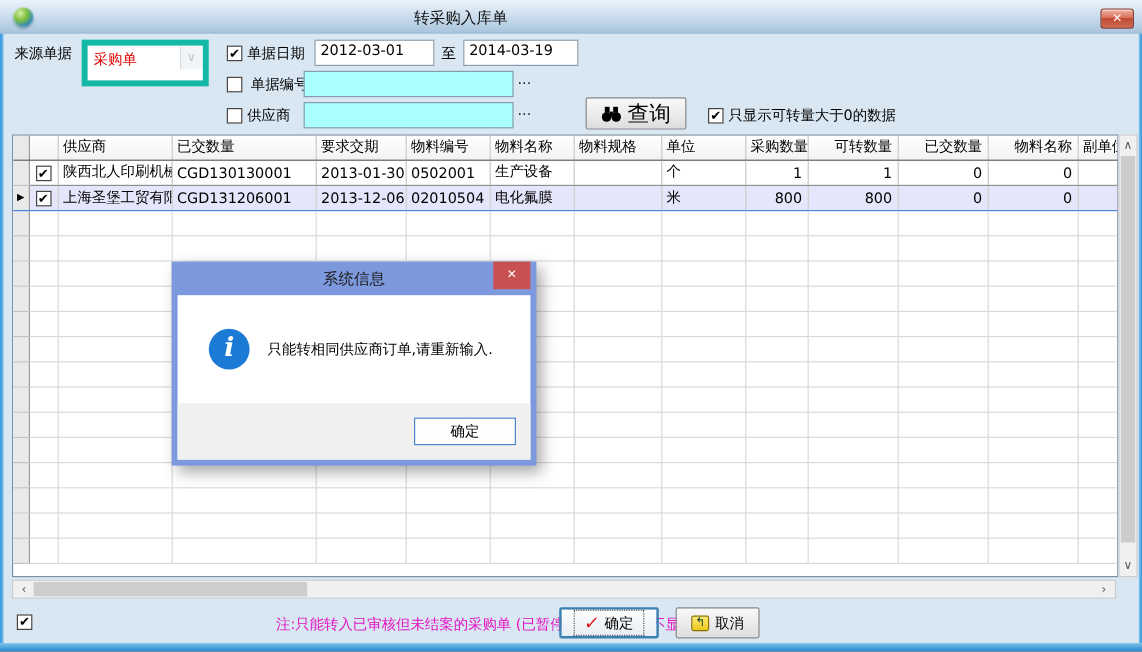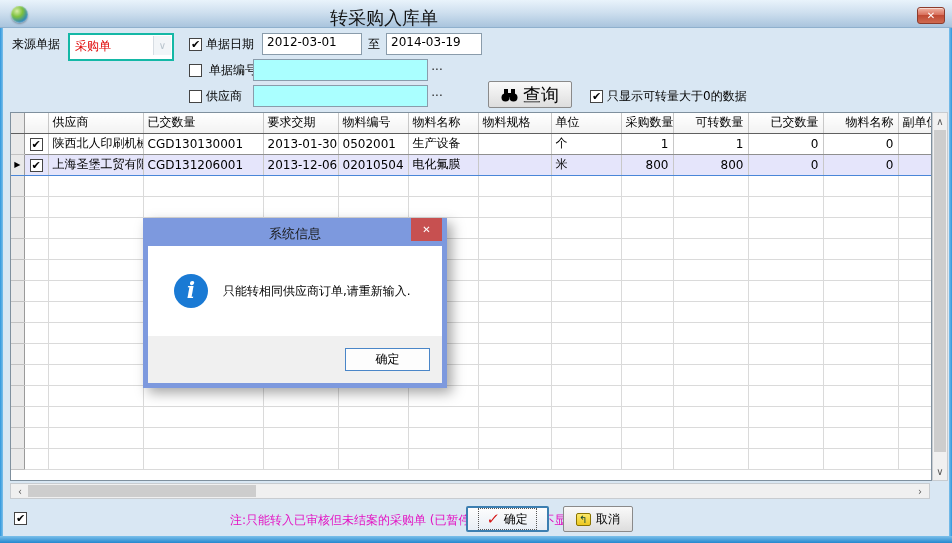--- a/index.html
+++ b/index.html
@@ -10,34 +10,34 @@
   
   .titlebar { position:absolute; left:0; top:0; width:952px; height:28px;
     background:linear-gradient(180deg,#e9f3fb 0%,#cfe0ef 45%,#a9c4dd 100%);
     border-bottom:1px solid #8fb0cd; }
   .frame-left  { position:absolute; left:0;   top:28px; width:3px;  height:508px; background:linear-gradient(90deg,#2f96dd,#7cc0ea); }
   .frame-right { position:absolute; left:949px;top:28px; width:3px;  height:508px; background:linear-gradient(270deg,#2f96dd,#7cc0ea); }
   .frame-bottom{ position:absolute; left:0;   top:536px; width:952px; height:7px; background:linear-gradient(180deg,#7cc0ea,#2488cf); }
   .app-icon { position:absolute; left:11px; top:6px; width:17px; height:17px; border-radius:50%;
     background:radial-gradient(circle at 35% 30%, #d8eda6 0%, #7ec13f 35%, #2e86b8 70%, #174f7c 100%);
     box-shadow:inset 0 0 2px rgba(255,255,255,.8), 0 1px 2px rgba(0,0,0,.3); }
-  .win-title { position:absolute; left:0; top:6px; width:768px; text-align:center; font-size:18px; color:#111; }
+  .win-title { position:absolute; left:0; top:6px; width:768px; text-align:center; font-size:13px; color:#111; }
   .win-close { position:absolute; left:917px; top:7px; width:28px; height:17px; border:1px solid #8c3c2c; border-radius:3px;
     background:linear-gradient(180deg,#f0b5a5 0%,#d9705c 45%,#c04a34 50%,#cf6a50 100%);
     color:#fff; font-size:10px; font-weight:bold; text-align:center; line-height:15px; cursor:pointer;
     box-shadow:inset 0 1px 0 rgba(255,255,255,.5); }
 
   
   .lbl { position:absolute; height:22px; line-height:22px; white-space:nowrap; }
   .cb { position:absolute; width:13px; height:13px; background:#fff; border:1px solid #444;
     font-size:11px; line-height:11px; text-align:center; color:#000; cursor:pointer; }
   .input { position:absolute; height:22px; background:#fff; border:1px solid #8a9cab; padding:0 4px; line-height:16px; }
   .cyan { background:#aaffff; }
   .dots { position:absolute; width:14px; height:22px; line-height:14px; text-align:center; color:#222; cursor:pointer; }
-  .combo { position:absolute; left:68px; top:33px; width:106px; height:28px; background:#fff; border:2px solid #14b8a6; }
+  .combo { position:absolute; left:68px; top:33px; width:106px; height:39px; background:#fff; border:5px solid #14b8a6; }
   .combo .val { position:absolute; left:5px; top:3px; color:#e00000; }
   .combo .arrow-box { position:absolute; right:1px; top:1px; width:18px; height:19px; background:#f2f5f8; border-left:1px solid #d7dde3;
     color:#b9c4cd; text-align:center; line-height:19px; font-size:10px; }
   .btn { display:flex; align-items:center; justify-content:center; gap:5px;
     background:linear-gradient(180deg,#f9f9f9 0%,#ececec 50%,#dddddd 100%);
     border:1px solid #8a8a8a; border-radius:2px; cursor:pointer; }
   #query-btn { position:absolute; left:488px; top:81px; width:84px; height:27px; font-size:18px; }
 
   
   #grid-wrap { position:absolute; left:10px; top:112px; width:922px; height:369px; background:#fff;

